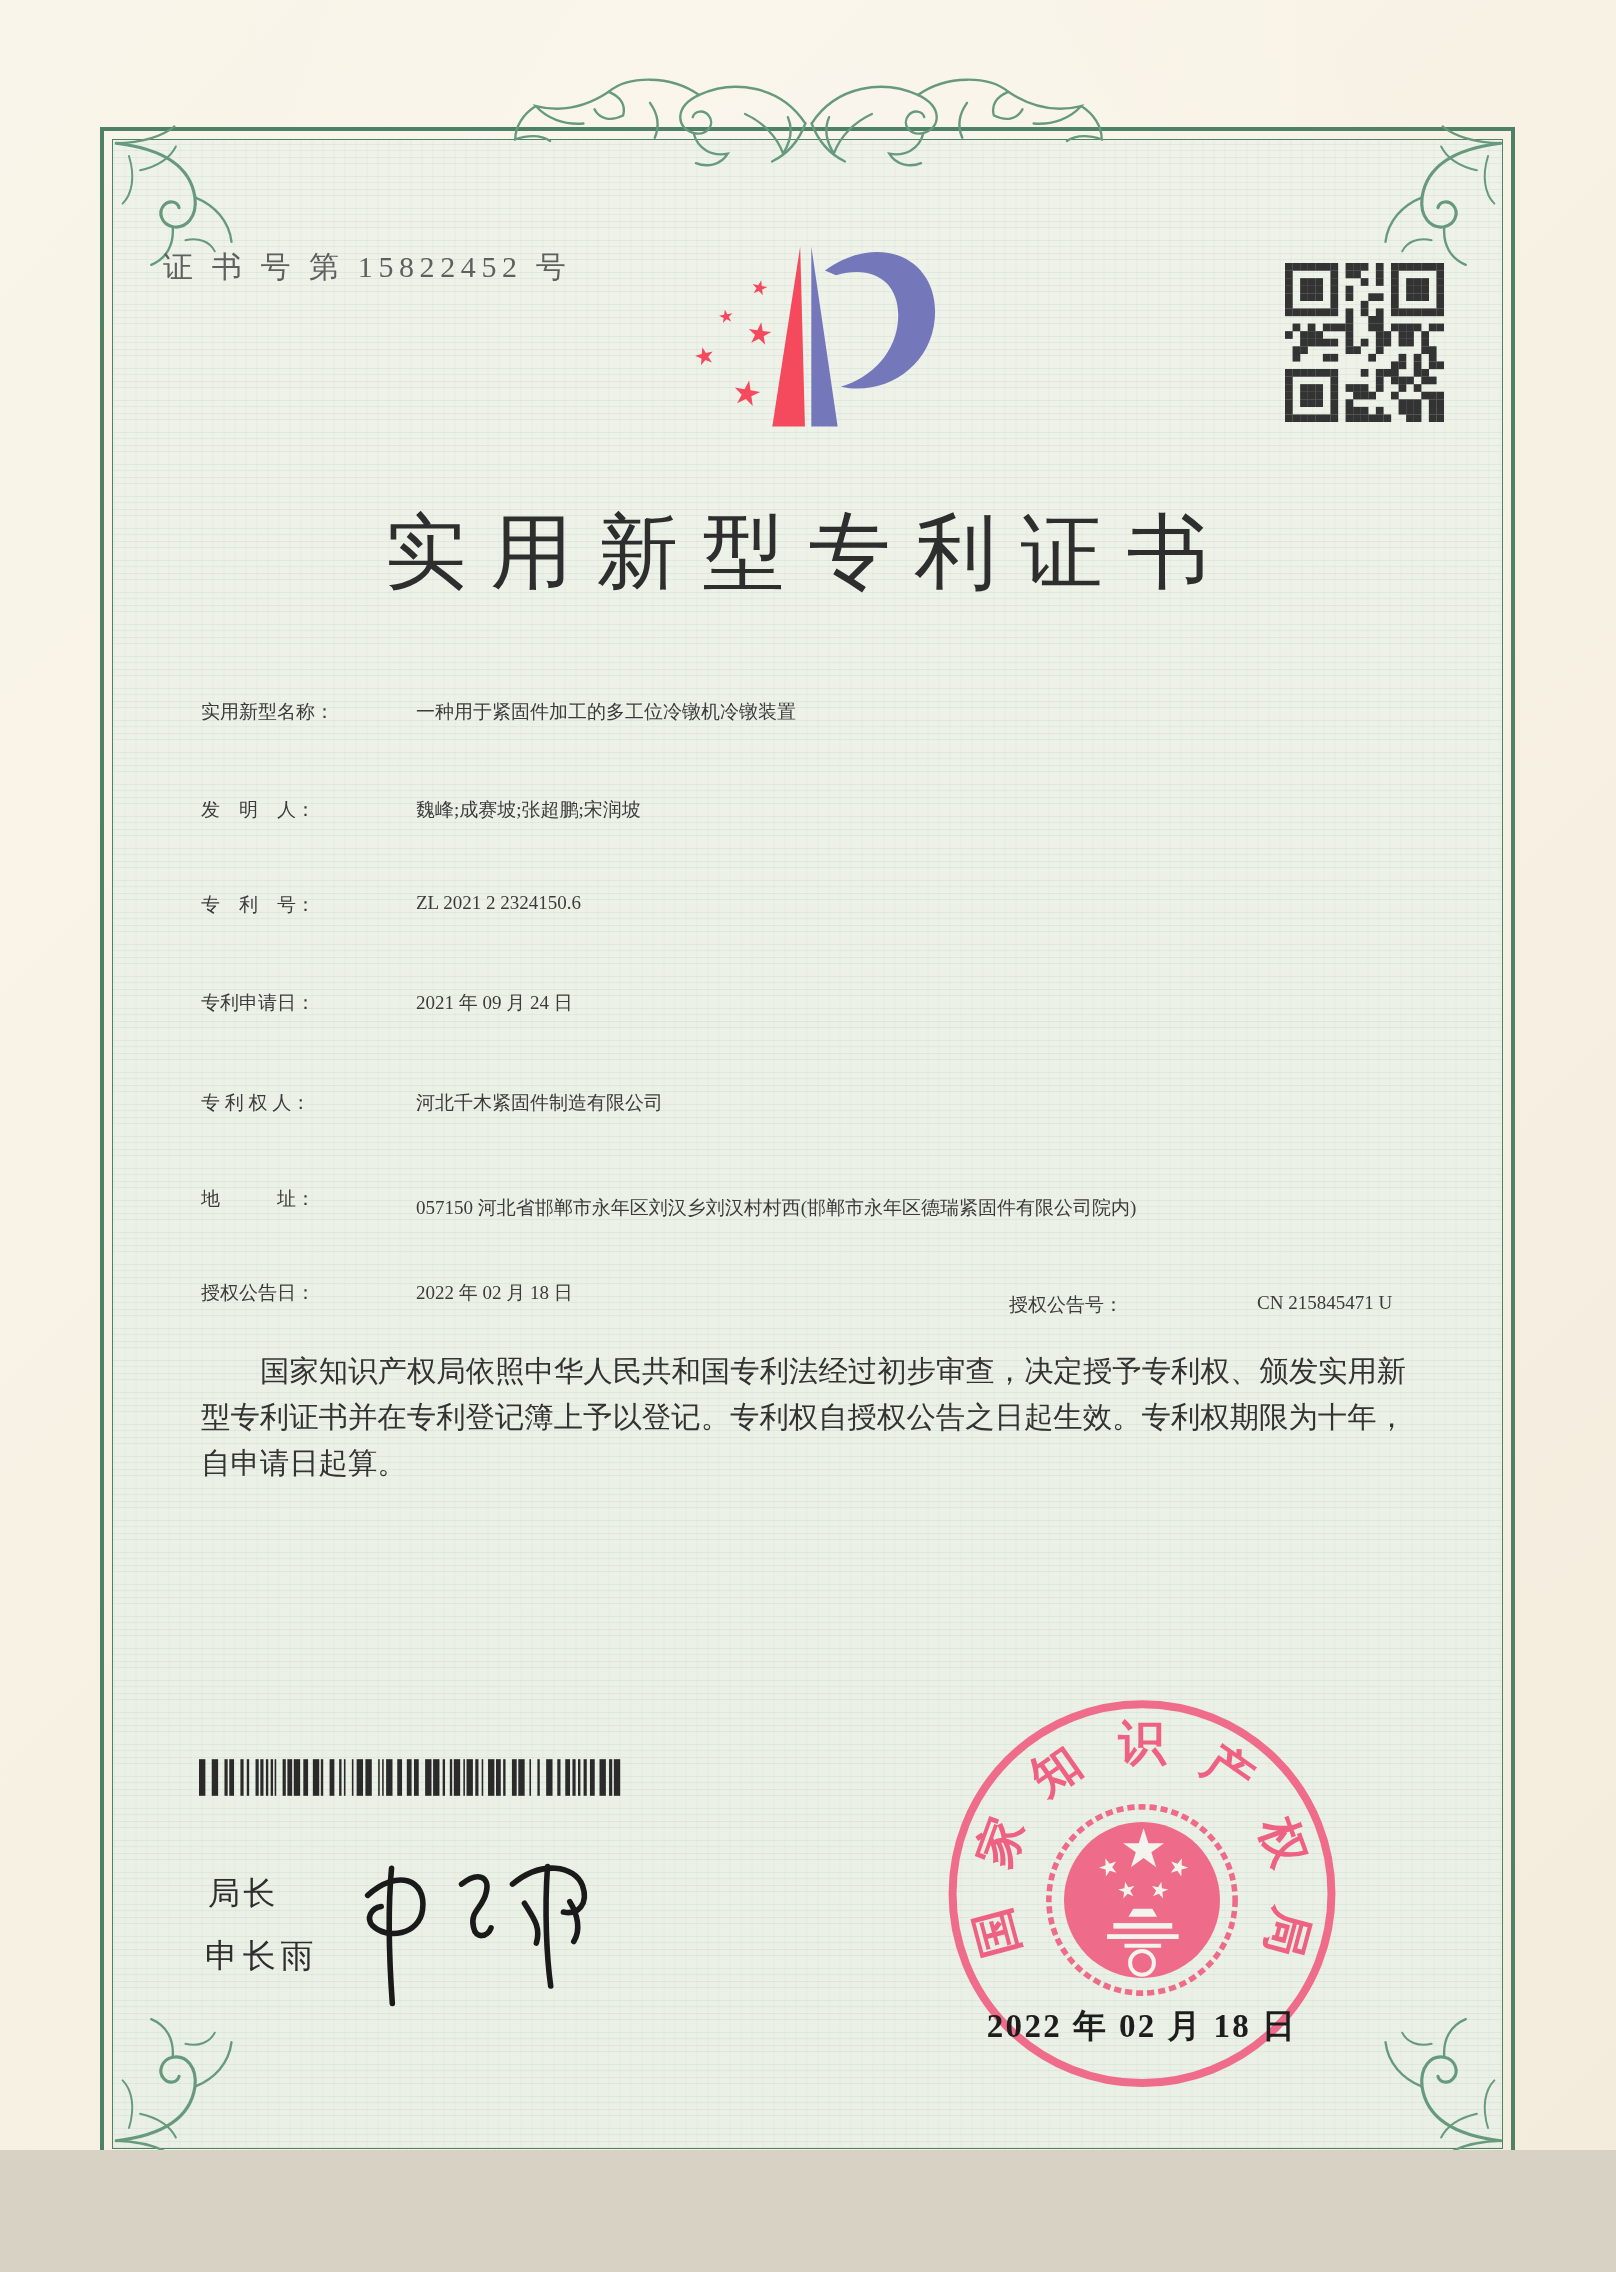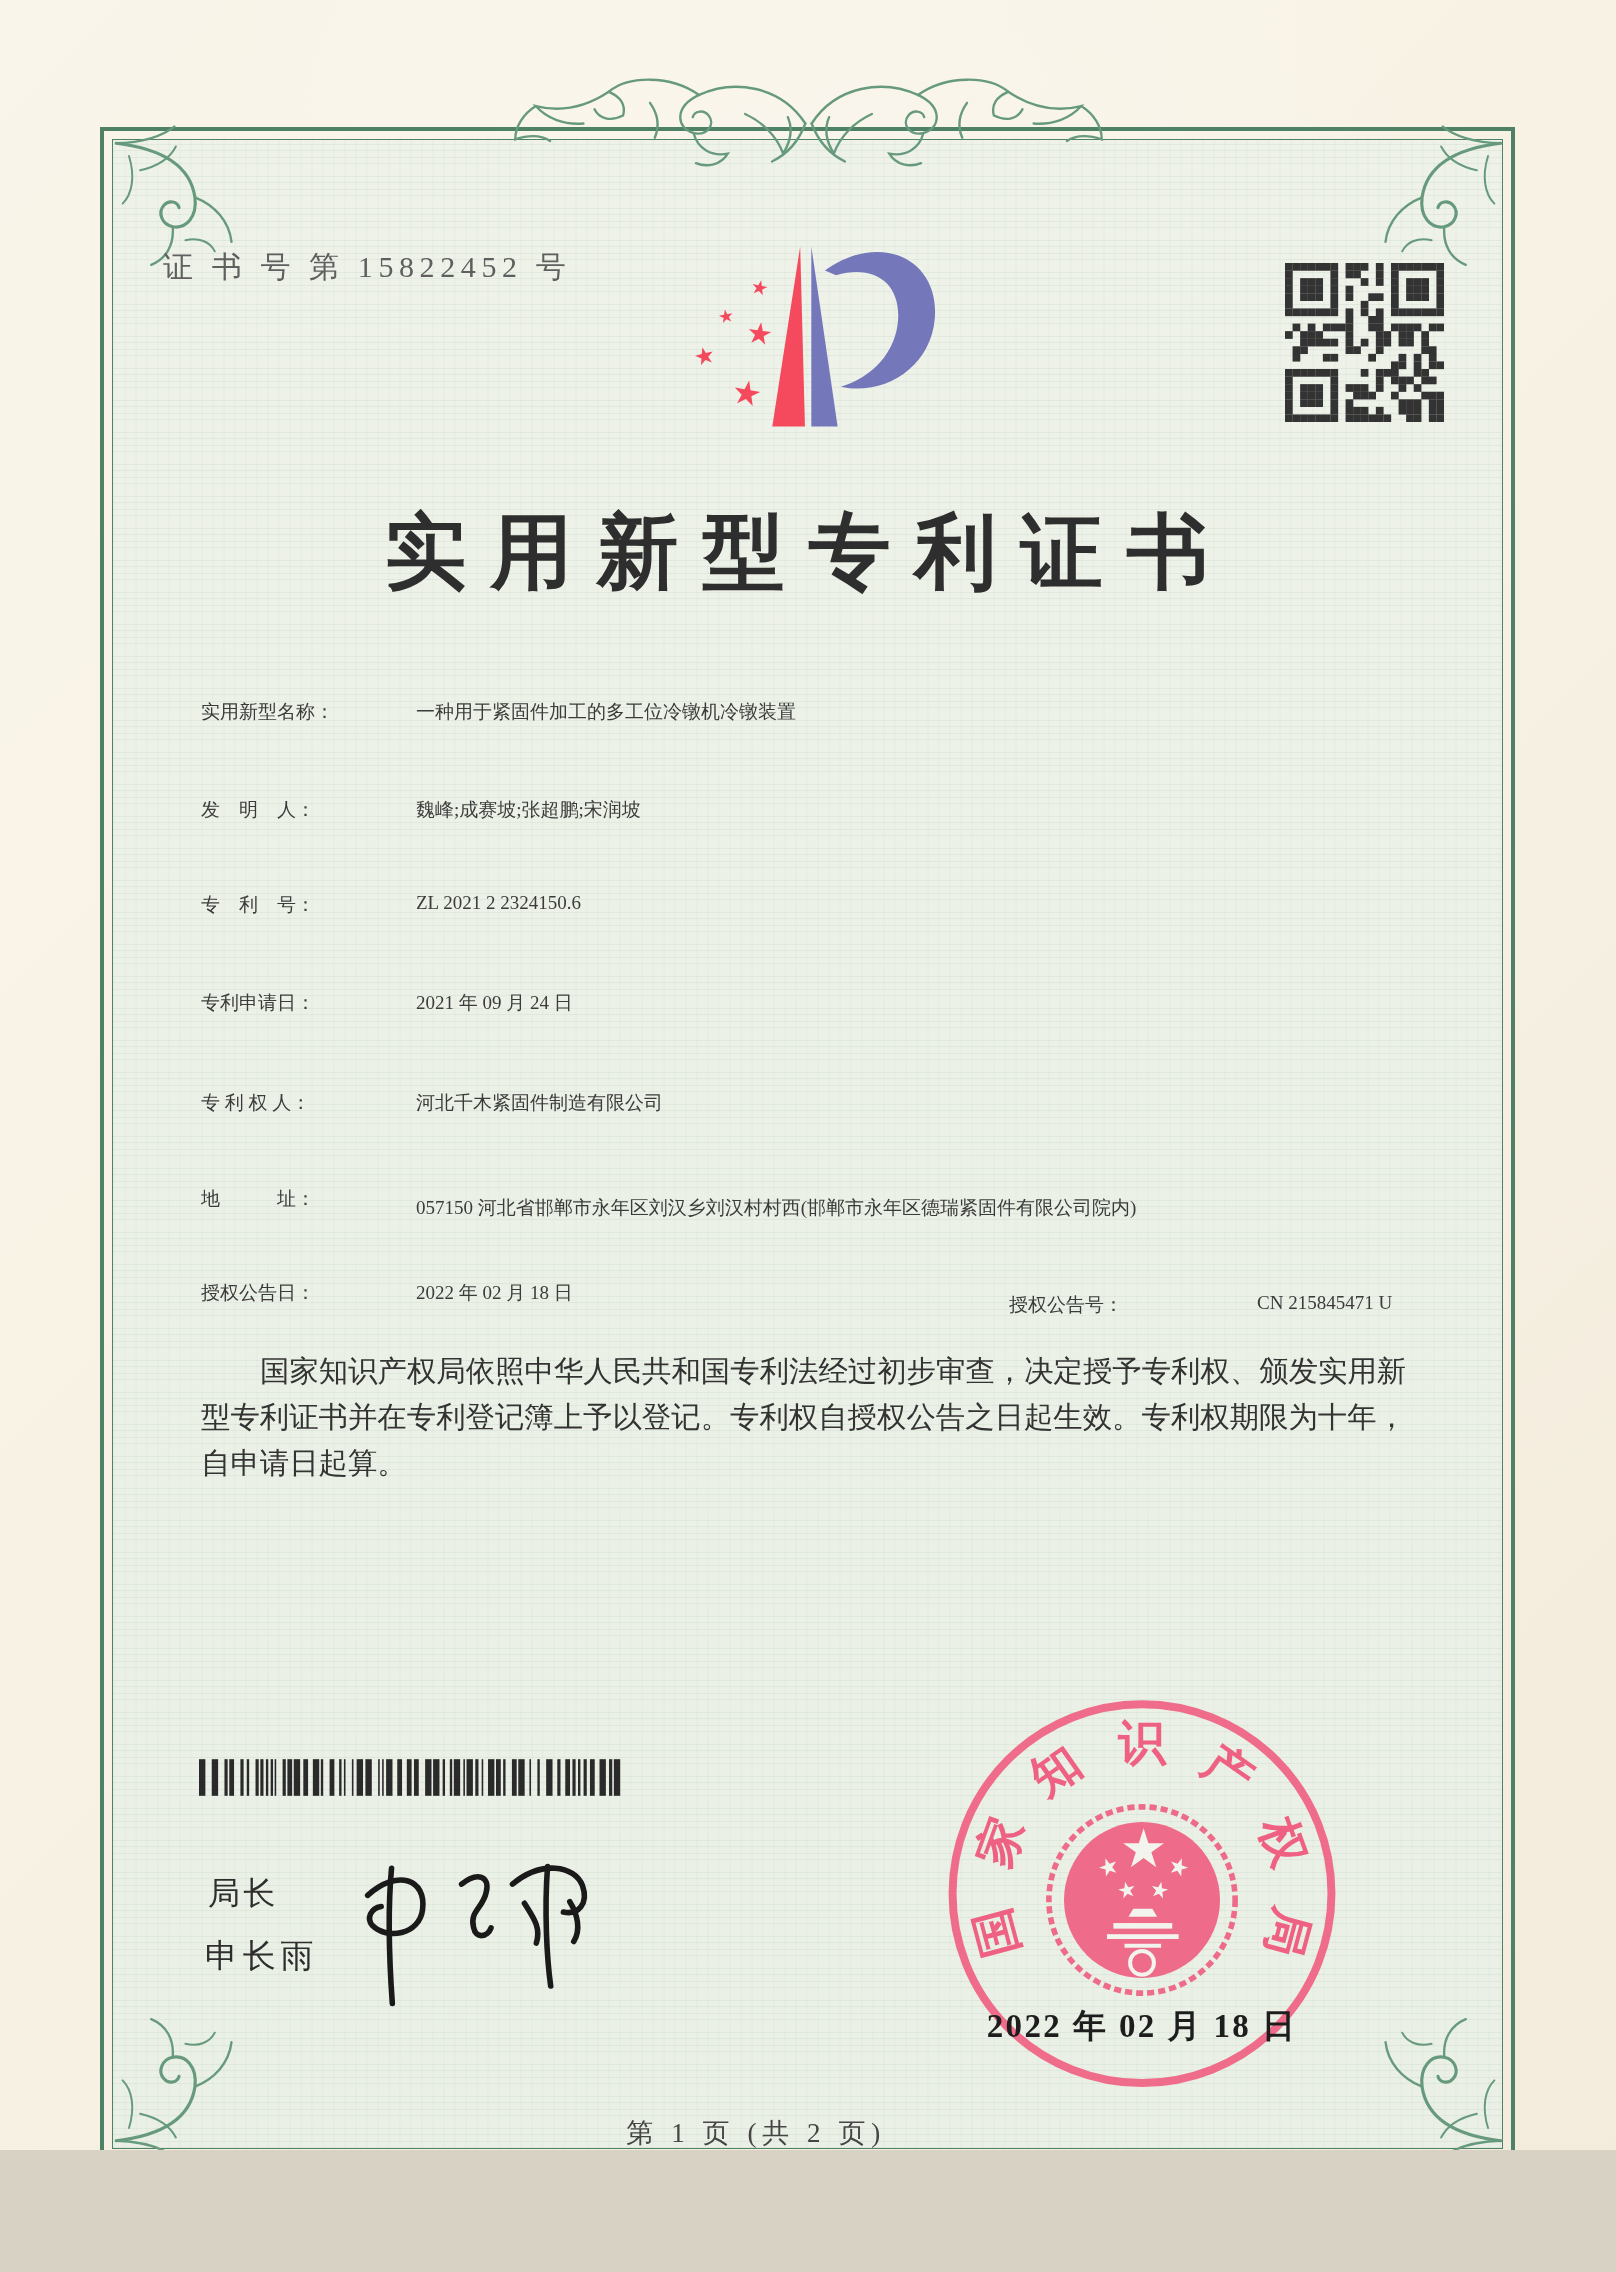--- a/index.html
+++ b/index.html
@@ -24,21 +24,21 @@
       repeating-linear-gradient(0deg, rgba(110,155,128,.10) 0 0.8px, rgba(0,0,0,0) 0.8px 6.4px),
       repeating-linear-gradient(90deg, rgba(110,155,128,.03) 0 1.6px, rgba(0,0,0,0) 1.6px 11px),
       linear-gradient(180deg,#eef2e9 0%,#ecf1e7 50%,#eaf0e6 100%);
   }
   .ornament{position:absolute;pointer-events:none;}
   .ornament path{fill:none;stroke:#679a7d;stroke-linecap:round;}
   .flourish{position:absolute;width:151px;height:151px;}
   
   .cert-no{position:absolute;left:163px;top:247px;font-size:30px;letter-spacing:5.6px;color:#5f5f5f;}
   .main-title{position:absolute;left:0;top:498px;width:1617px;text-align:center;
-    font-size:82px;font-weight:bold;letter-spacing:24px;color:#2e2e2e;}
+    font-size:82px;font-weight:normal;letter-spacing:24px;color:#2e2e2e;}
   .field{position:absolute;left:201px;font-size:19px;color:#3b3b3b;display:flex;align-items:flex-start;}
   .field .lab{display:inline-block;width:215px;flex:0 0 215px;}
   .field .val{display:inline-block;}
   .field-address .val{width:843px;line-height:43px;}
   .grant-pair2{position:absolute;left:808px;top:12px;display:flex;gap:32px;}
   .grant-pair2 .lab2{display:inline-block;width:216px;}
   .body-text{position:absolute;left:201px;top:1348px;width:1222px;font-size:29.4px;
     line-height:46px;color:#333;}
   .body-text p{margin:0;text-indent:59px;}
   .signer-title{position:absolute;left:208px;top:1872px;font-size:32px;color:#2e2e2e;letter-spacing:3.2px;}
@@ -480,17 +480,16 @@
         <text x="250" y="78" text-anchor="middle" font-size="60" fill="#ef6182" class="seal-char" transform="rotate(-70 250 247)">家</text>
         <text x="250" y="78" text-anchor="middle" font-size="60" fill="#ef6182" class="seal-char" transform="rotate(-35 250 247)">知</text>
         <text x="250" y="78" text-anchor="middle" font-size="60" fill="#ef6182" class="seal-char" transform="rotate(0 250 247)">识</text>
         <text x="250" y="78" text-anchor="middle" font-size="60" fill="#ef6182" class="seal-char" transform="rotate(35 250 247)">产</text>
         <text x="250" y="78" text-anchor="middle" font-size="60" fill="#ef6182" class="seal-char" transform="rotate(70 250 247)">权</text>
         <text x="250" y="78" text-anchor="middle" font-size="60" fill="#ef6182" class="seal-char" transform="rotate(105 250 247)">局</text>
       </g>
   </svg>
   <div class="seal-date">2022 年 02 月 18 日</div>
 
-  <div class="page-info">第 1 页 (共 2 页)</div>
   <div class="back-note">其他事项参见背面</div>
 
 </div>
 
 
 </body></html>

